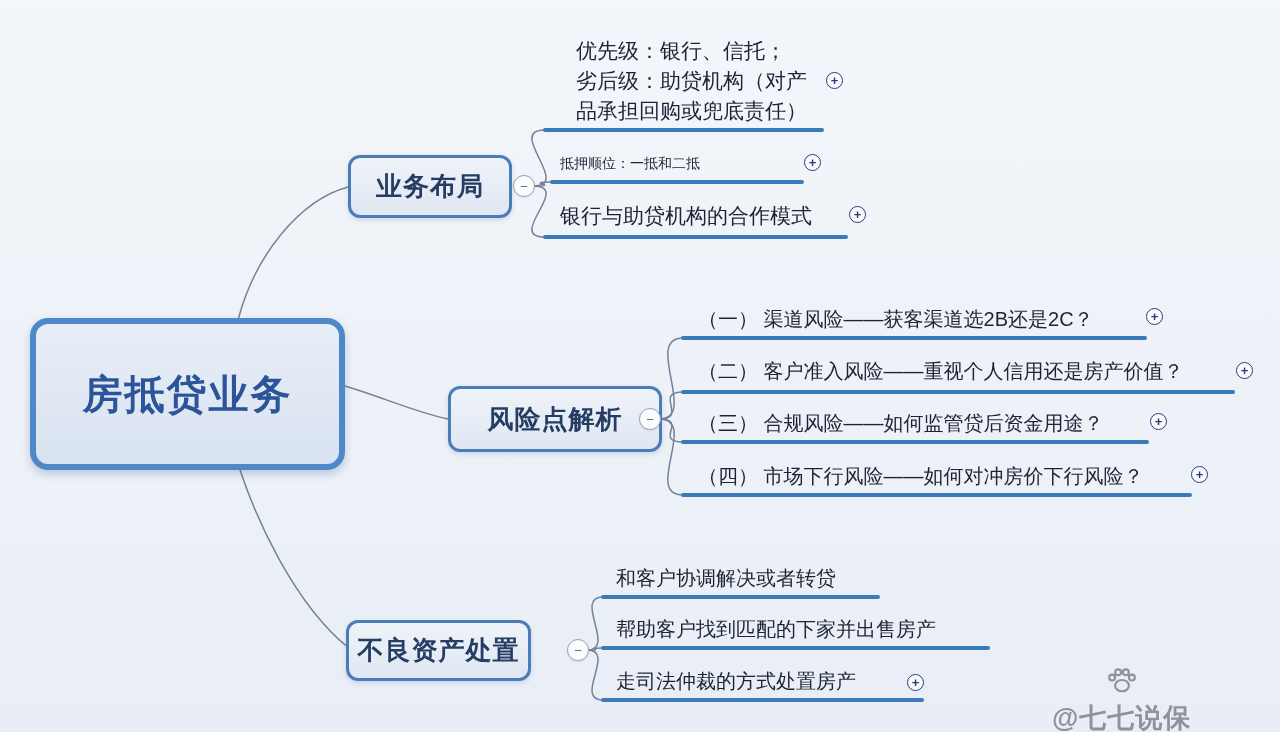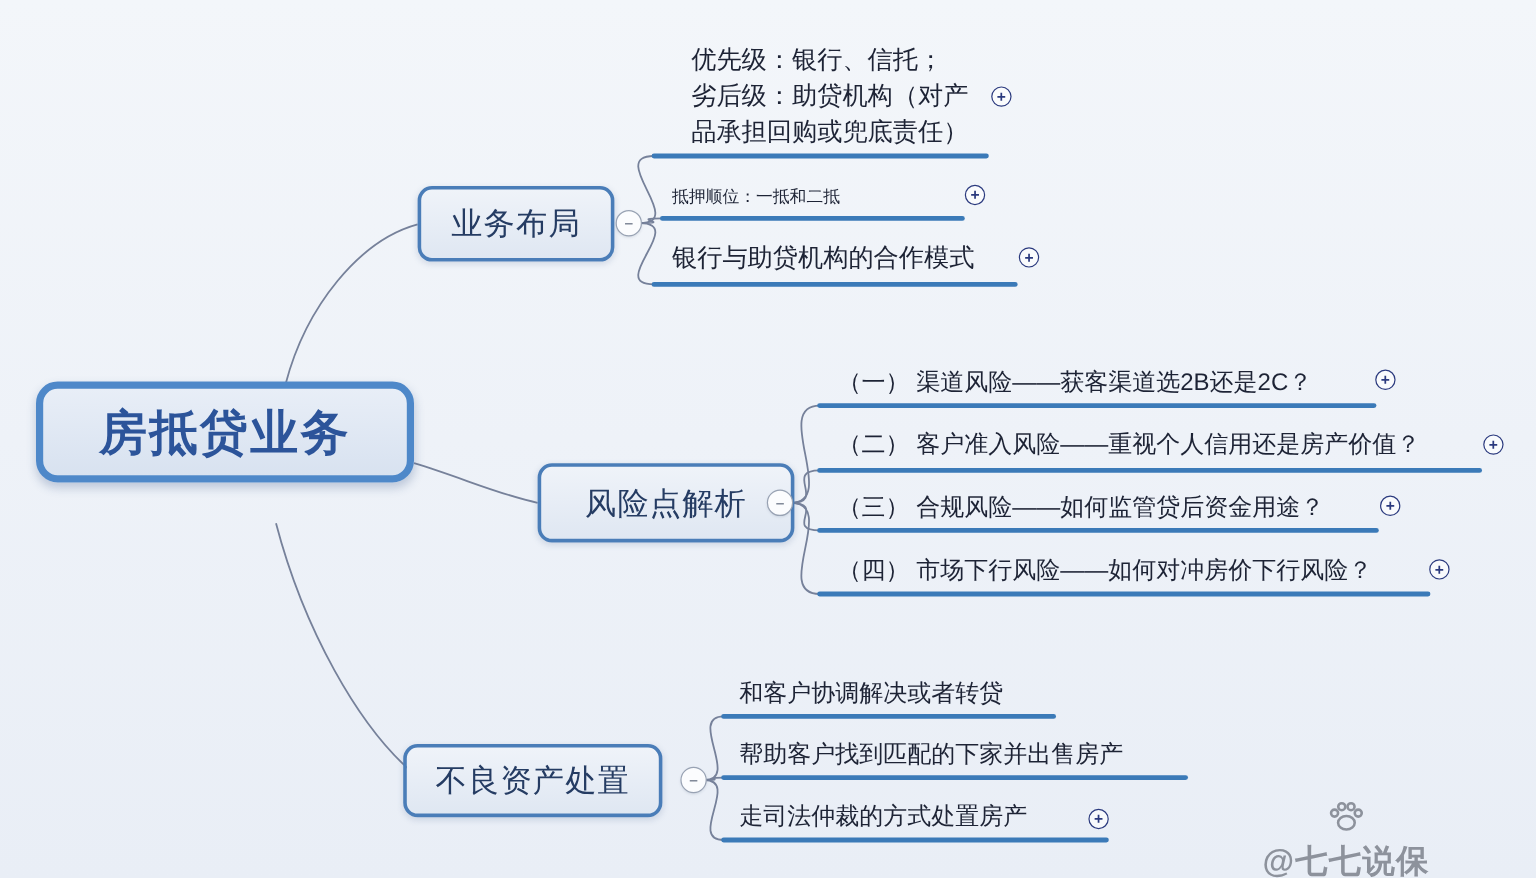--- a/index.html
+++ b/index.html
@@ -22,40 +22,40 @@
     background:linear-gradient(180deg,var(--bg-top) 0%,var(--bg-bottom) 100%);
     position:relative;
     overflow:hidden;
   }
   .stage{position:absolute;inset:0;}
   svg.layer{position:absolute;left:0;top:0;pointer-events:none;}
   .connector{fill:none;stroke:var(--connector);stroke-width:1.5;}
   .underline{fill:none;stroke:var(--line);stroke-width:4;stroke-linecap:round;}
 
   .root-node{
-    position:absolute;left:30px;top:318px;width:315px;height:84px;
+    position:absolute;left:30px;top:318px;width:315px;height:152px;
     border:6px solid var(--root-border);border-radius:18px;
     background:linear-gradient(180deg,#e8eef7 0%,#d8e2f0 100%);
     display:flex;align-items:center;justify-content:center;
     color:var(--root-text);font-size:40px;font-weight:bold;letter-spacing:2px;
     box-shadow:0 4px 8px rgba(60,90,140,.28);
     cursor:pointer;
   }
   .branch-node{
     position:absolute;
     border:3px solid var(--node-border);border-radius:12px;
     background:linear-gradient(180deg,#eff3f9 0%,#dfe7f2 100%);
     display:flex;align-items:center;justify-content:center;
-    color:var(--node-text);font-size:26px;font-weight:400;letter-spacing:1px;
+    color:var(--node-text);font-size:26px;font-weight:700;letter-spacing:1px;
     box-shadow:0 2px 5px rgba(60,90,140,.18);
     cursor:pointer;
   }
   #node-business{left:348px;top:155px;width:164px;height:63px;}
   #node-risk{left:448px;top:386px;width:214px;height:66px;}
-  #node-npa{left:336px;top:620px;width:216px;height:61px;}
+  #node-npa{left:346px;top:620px;width:185px;height:61px;}
 
   .child-label{
     position:absolute;color:var(--child-text);
     font-size:20px;font-weight:500;line-height:26px;
     white-space:pre-line;cursor:pointer;
   }
   #c-b1{left:560px;top:36px;width:290px;font-size:21px;line-height:30px;margin-left:16px;}
   #c-b2{left:560px;top:150px;font-size:14px;}
   #c-b3{left:560px;top:203px;font-size:21px;}
   #c-r1{left:698px;top:306px;}

